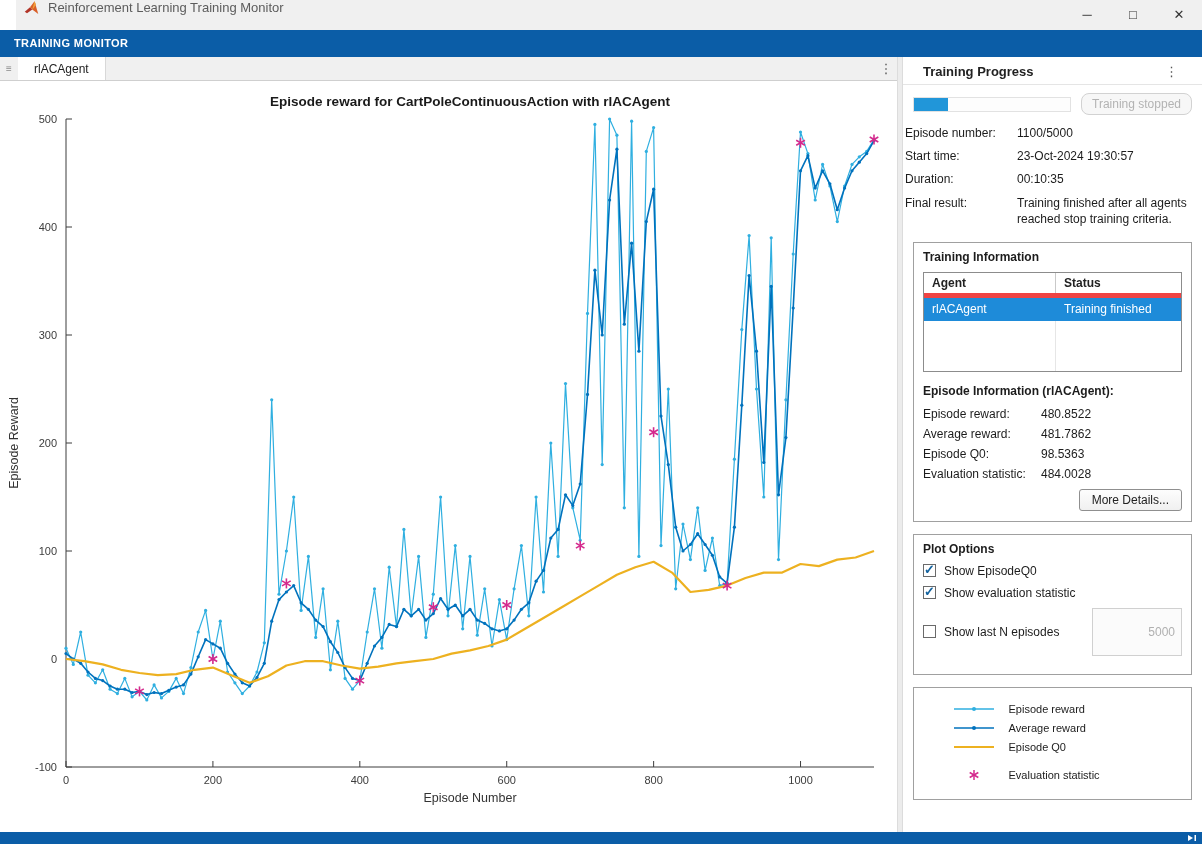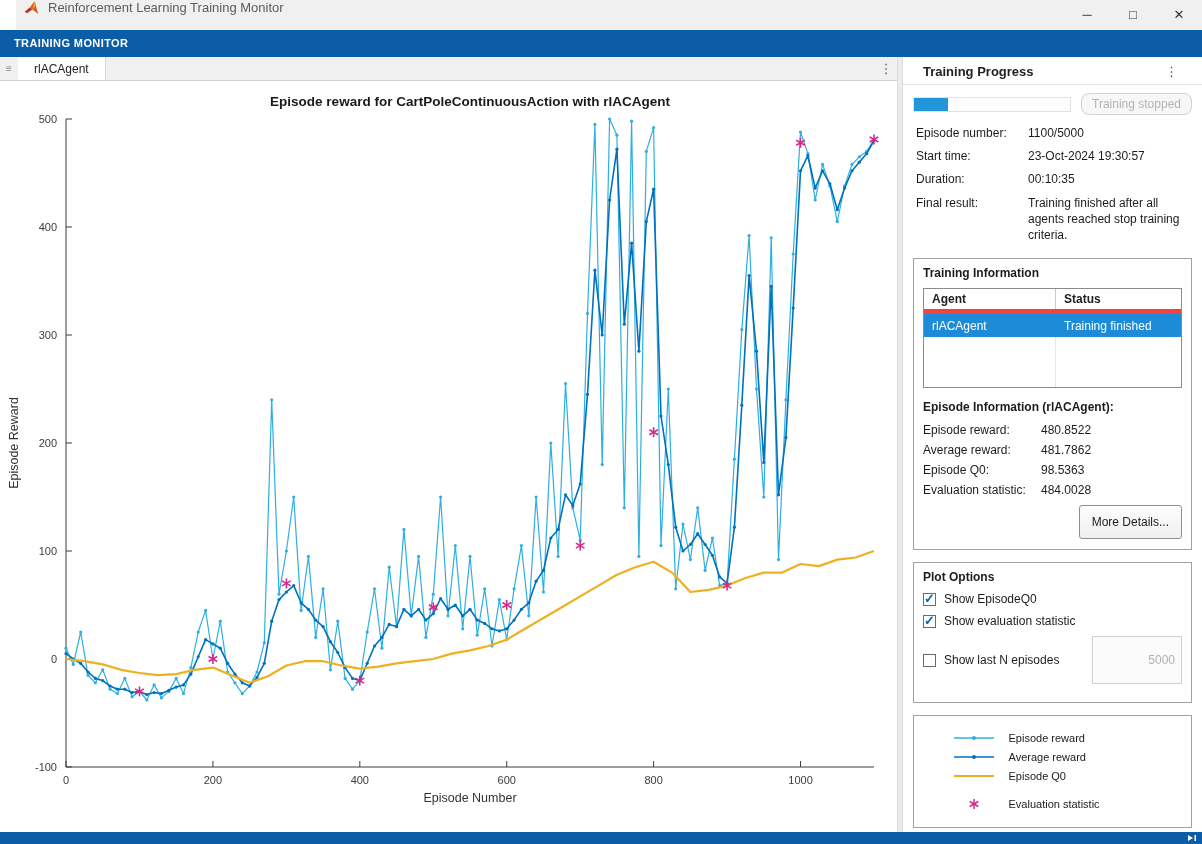--- a/index.html
+++ b/index.html
@@ -38,42 +38,42 @@
   .sp-header { display:flex; align-items:center; padding:7px 20px 5px;gap:24px; }
   .sp-title { font-size:13px; font-weight:bold; color:#222; }
   .sp-kebab { margin-left:auto; color:#555; font-size:13px; padding:0 4px; }
   .sp-divider { height:1px; background:#e5e5e5; margin:0 0 4px; }
 
   .progress-row { display:flex; align-items:center; padding:4px 10px 6px; }
   .progress-track { width:158px; height:15px; background:#fdfdfd; border:1px solid #e2e2e2; }
   .progress-fill { height:100%; background:#2196d9; }
   .stop-btn { margin-left:auto; font-size:12px; color:#b3b3b3; background:#f7f7f7; border:1px solid #d2d2d2; border-radius:8px; padding:3px 10px; }
 
-  .kv { display:flex; padding:4px 13px 3px; font-size:12px; color:#1c1c1c; line-height:1.35; }
+  .kv { display:flex; padding:4px 2px 3px; font-size:12px; color:#1c1c1c; line-height:1.35; }
   .kv .k { width:112px; flex-shrink:0; }
   .kv .v { flex:1; }
 
   .groupbox { margin:12px 10px 0; border:1px solid #a0a0a0; padding:7px 9px 10px; background:#fff; }
   .gb-title { font-size:12px; font-weight:bold; color:#1c1c1c; margin-bottom:8px; }
 
   .ti-table { border:1px solid #8c8c8c; margin-bottom:12px; background:#fff; }
   .ti-row, .ti-head { display:flex; align-items:stretch; }
   .ti-head { height:25px; border-bottom:5px solid #ef4444; font-weight:bold; font-size:12px; color:#222; }
   .ti-col-a { width:132px; border-right:1px solid #c9c9c9; display:flex; align-items:center; padding-left:8px; }
   .ti-col-b { flex:1; display:flex; align-items:center; padding-left:8px; }
   .ti-row.selected { height:23px; background:#1e8bd9; color:#fff; font-size:12px; }
   .ti-row.selected .ti-col-a { border-right:1px solid transparent; }
   .ti-filler { height:50px; display:flex; }
   .ti-filler .ti-col-a { border-right:1px solid #e6e6e6; }
 
   .ep-title { font-size:12px; font-weight:bold; color:#1c1c1c; margin:2px 0 9px; }
   .kv2 { display:flex; font-size:12px; color:#1c1c1c; margin:6px 0; }
   .kv2 .k { width:118px; flex-shrink:0; }
   .btn-row { text-align:right; margin-top:8px; }
-  .md-btn { font-family:"Liberation Sans", sans-serif; font-size:12px; color:#222; padding:9px 12px; border:1px solid #8f8f8f; border-radius:3px; background:linear-gradient(#fdfdfd,#f0f0f0); }
+  .md-btn { font-family:"Liberation Sans", sans-serif; font-size:12px; color:#222; padding:3px 12px; border:1px solid #8f8f8f; border-radius:3px; background:linear-gradient(#fdfdfd,#f0f0f0); }
 
   .opt-row { display:flex; align-items:center; margin:8px 0; position:relative; }
   .checkbox { width:13px; height:13px; border:1px solid #6a6a6a; background:#fff; margin-right:8px; position:relative; flex-shrink:0; }
   .checkbox.checked::after { content:"✓"; position:absolute; left:0; top:-3px; font-size:13px; font-weight:bold; color:#14639f; }
   .opt-label { font-size:12px; color:#1c1c1c; }
   .n-input { margin-left:auto; width:90px; text-align:right; font-family:"Liberation Sans", sans-serif; font-size:12px; color:#b0b0b0; background:#fbfbfb; border:1px solid #d0d0d0; padding:16px 6px; }
 
   .legendbox { margin:12px 10px 0; border:1px solid #a0a0a0; padding:12px 0 14px; display:flex; flex-direction:column; align-items:center; background:#fff; }
   .lg-row { display:flex; align-items:center; width:208px; height:19px; }
   .lg-row.gap { margin-top:9px; }

